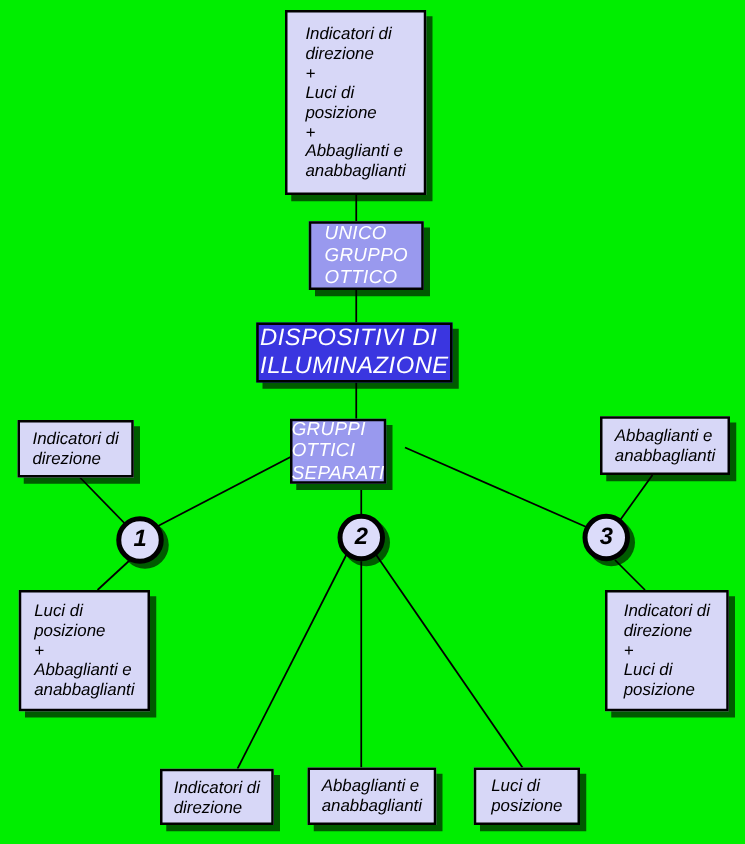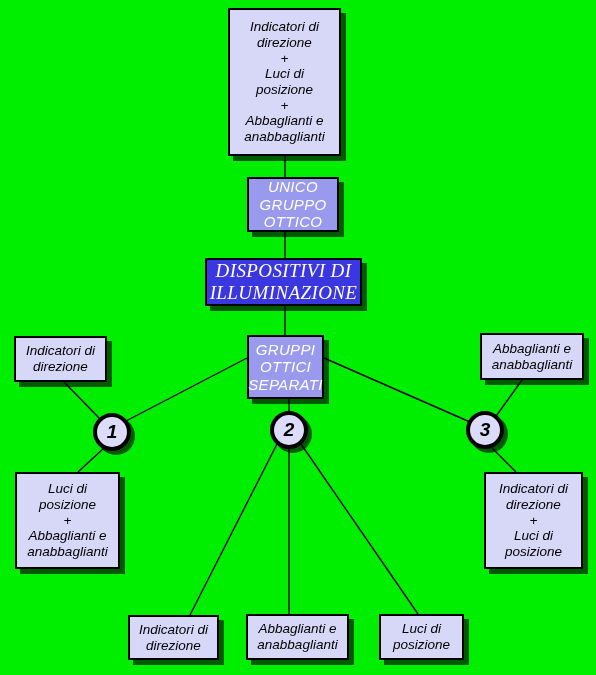--- a/index.html
+++ b/index.html
@@ -24,21 +24,20 @@
     pointer-events: none;
   }
   .node {
     position: absolute;
     box-sizing: border-box;
     border: 2px solid #000000;
     background: #d7d7f7;
     color: #000000;
     font-style: italic;
     font-weight: normal;
-    text-align: center;
     display: flex;
     align-items: center;
     justify-content: center;
     line-height: 1.16;
     box-shadow: 5px 5px 0 rgba(0,0,0,0.62);
     z-index: 3;
     white-space: pre-line;
   }
   .node.light {
     background: #d7d7f7;
@@ -99,23 +98,23 @@
 direzione
 +
 Luci di
 posizione
 +
 Abbaglianti e
 anabbaglianti</div>
     <div class="node peri" style="left: 247px; top: 177px; width: 92px; height: 55px;">UNICO
 GRUPPO
 OTTICO</div>
-    <div class="node blue" style="left: 205px; top: 258px; width: 157px; height: 48px; font-family: Liberation Serif, serif;">DISPOSITIVI DI
+    <div class="node blue" style="left: 205px; top: 258px; width: 157px; height: 48px;">DISPOSITIVI DI
 ILLUMINAZIONE</div>
-    <div class="node peri" style="left: 247px; top: 335px; width: 77px; height: 64px;">GRUPPI
+    <div class="node peri" style="left: 232px; top: 335px; width: 77px; height: 52px;">GRUPPI
 OTTICI
 SEPARATI</div>
     <div class="node light" style="left: 14px; top: 336px; width: 93px; height: 46px;">Indicatori di
 direzione</div>
     <div class="node light" style="left: 480px; top: 333px; width: 104px; height: 47px;">Abbaglianti e
 anabbaglianti</div>
     <div class="node light" style="left: 15px; top: 472px; width: 105px; height: 97px;">Luci di
 posizione
 +
 Abbaglianti e

